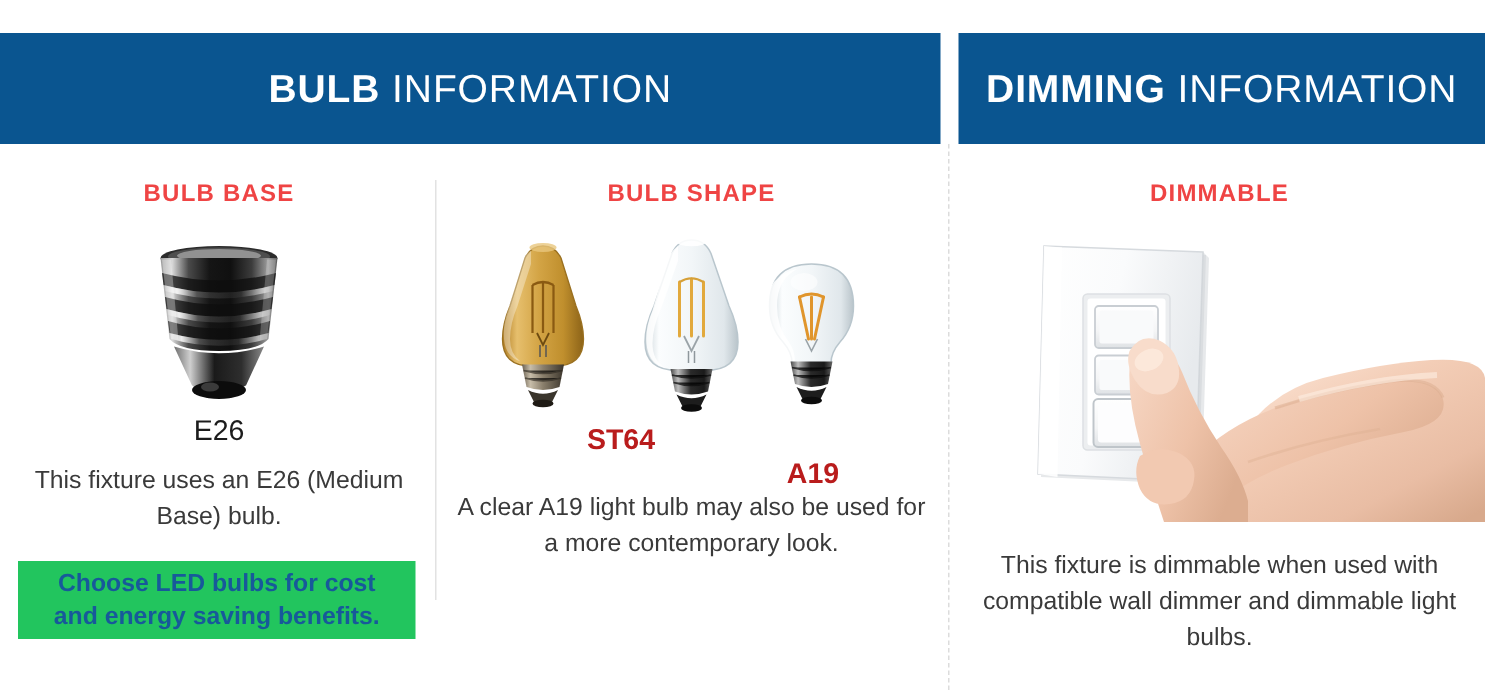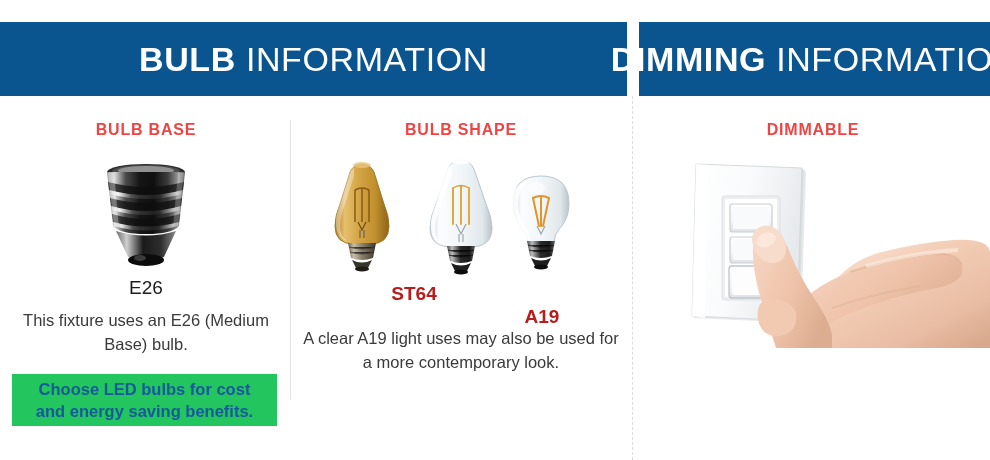--- a/index.html
+++ b/index.html
@@ -38,21 +38,21 @@
     background: #0a5590;
     display: flex;
     align-items: center;
     justify-content: center;
     box-sizing: border-box;
   }
   .hdr-bar.left  { left: 0;     width: 627px; }
   .hdr-bar.right { left: 639px; width: 351px; }
   .hdr-text {
     color: #ffffff;
-    font-size: 34px;
+    font-size: 26px;
     letter-spacing: 0.6px;
     white-space: nowrap;
     line-height: 1;
   }
   .hdr-strong { font-weight: 700; }
   .hdr-light  { font-weight: 300; }
 
   
   .content {
     position: absolute;
@@ -381,21 +381,21 @@
           </g>
         </svg>
       </div>
 
       <div class="label-row">
         <div class="item-label lbl-st64">ST64</div>
         <div class="item-label lbl-a19">A19</div>
       </div>
 
 
-      <div class="desc desc-shape2">A clear A19 light uses may also be used for a more contemporary look.</div>
+      <div class="desc desc-shape2">A clear A19 light bulb may also be used for a more contemporary look.</div>
     </div>
 
     <div class="col col-dim">
 
       <div class="col-title">DIMMABLE</div>
 
       <div class="art art-dim">
         <svg width="354" height="200" viewBox="0 0 354 200" aria-hidden="true" style="position:absolute;left:0;top:0;">
           <defs>
             <linearGradient id="plateG" x1="0" y1="0" x2="1" y2="0.3">
@@ -477,16 +477,17 @@
                      Q130 190 124 178 Q119 166 124 156 Z" fill="#f2c9b1"></path>
 
             <path d="M214 124 Q250 112 292 106 Q320 103 326 117" stroke="#dcae91" stroke-width="2" fill="none" opacity="0.55"></path>
             <path d="M196 160 Q236 146 284 138" stroke="#dcae91" stroke-width="1.8" fill="none" opacity="0.40"></path>
 
             <path d="M230 118 Q280 104 322 102" stroke="#fdeee3" stroke-width="4" fill="none" opacity="0.6"></path>
           </g>
         </svg>
       </div>
 
+      <div class="desc desc-dim">This fixture is dimmable when used with compatible wall dimmer and dimmable light bulbs.</div>
     </div>
 
   </div>
 </div>
 
 </body></html>

